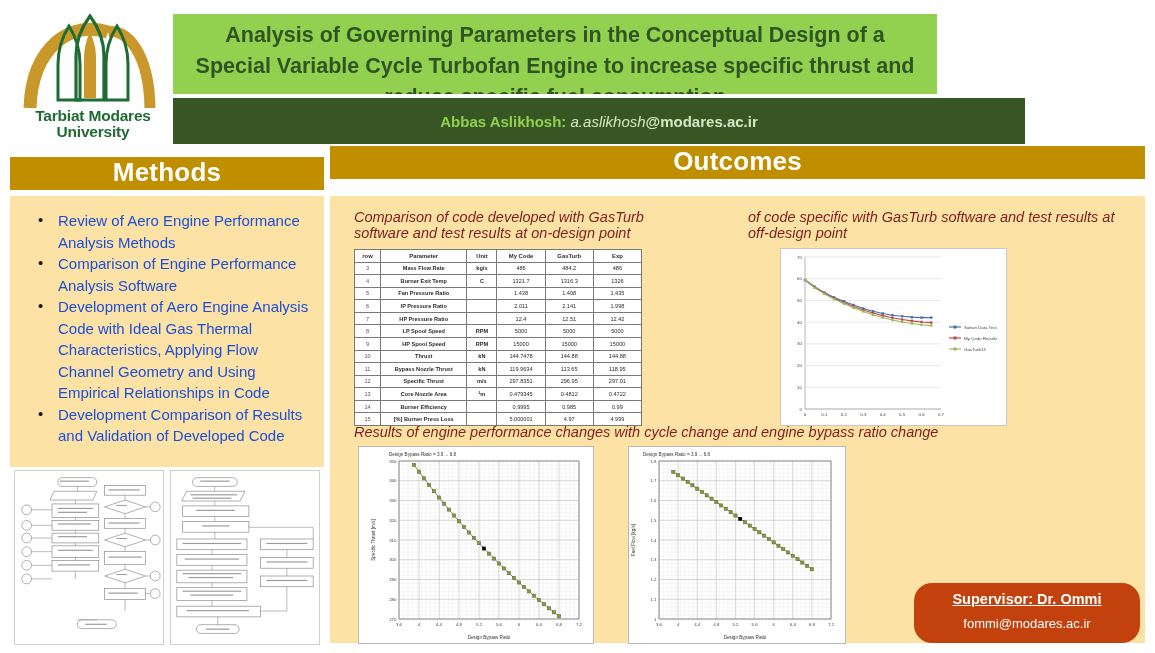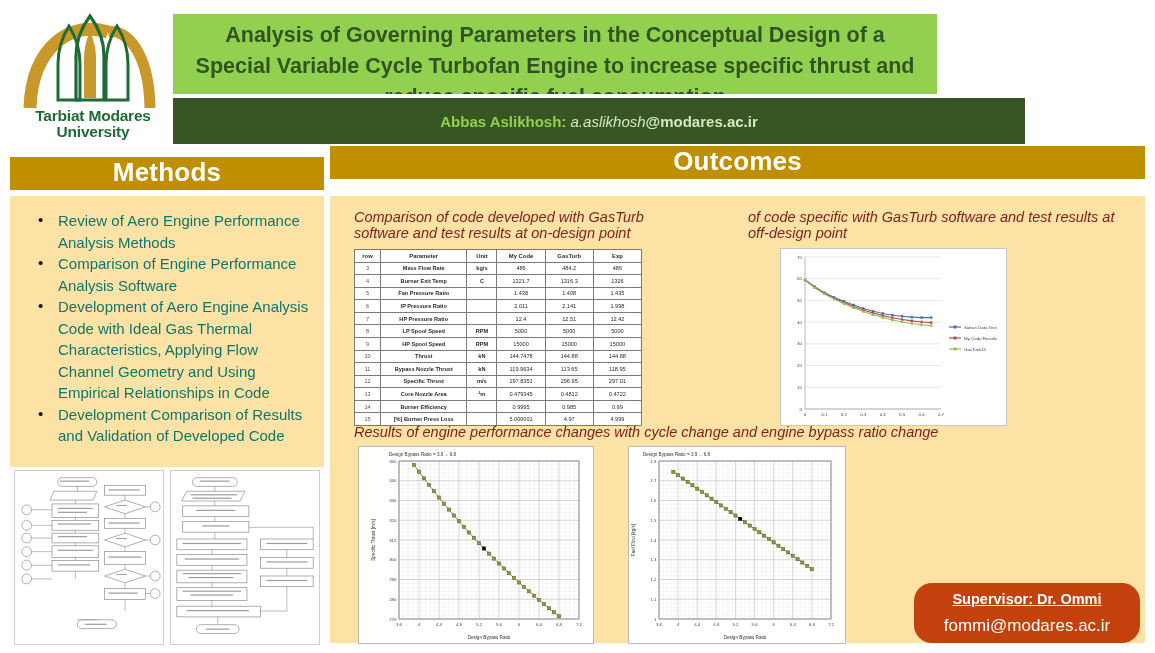--- a/index.html
+++ b/index.html
@@ -45,21 +45,21 @@
 
   #methods-header{left:10px;top:157px;width:314px;height:33px;}
   #methods-body{left:10px;top:196px;width:314px;height:271px;}
   #outcomes-header{left:330px;top:146px;width:815px;height:33px;}
   #outcomes-body{left:330px;top:196px;width:815px;height:447px;}
 
   
   #methods-list{margin:0;padding:14px 10px 0 14px;list-style:none;}
   #methods-list li{
     position:relative;padding-left:34px;font-size:15px;line-height:21.5px;
-    color:#0f766e;margin-bottom:0px;
+    color:#1d4ed8;margin-bottom:0px;
   }
   #methods-list li:before{
     content:"\2022";position:absolute;left:14px;top:-1px;font-size:15px;color:#1a1a1a;
   }
 
   
   #flowcharts{position:absolute;left:14px;top:470px;width:306px;height:175px;
      display:flex;gap:6px;}
   .fc{background:#ffffff;border:1px solid #cfcfcf;flex:1;position:relative;overflow:hidden;}
 
@@ -98,21 +98,21 @@
   .gt-chart{position:absolute;background:#ffffff;border:1px solid #b9b9b9;}
   #chart-thrust{left:358px;top:446px;width:234px;height:196px;}
   #chart-fuel{left:628px;top:446px;width:216px;height:196px;}
 
   
   #supervisor-box{
     position:absolute;left:914px;top:583px;width:226px;height:60px;background:#c2410c;
     color:#ffffff;text-align:center;border-radius:18px;
   }
   #supervisor-title{font-size:14.5px;font-weight:bold;text-decoration:underline;margin-top:8px;}
-  #supervisor-mail{font-size:17px;margin-top:9px;}
+  #supervisor-mail{font-size:13px;margin-top:9px;}
 
   svg{display:block;}
   .tick{font-size:4.4px;fill:#444;font-family:"Liberation Sans",sans-serif;}
   .ltxt{font-size:4.6px;fill:#333;font-family:"Liberation Sans",sans-serif;}
 </style>
 </head>
 <body>
 
 <div id="header">
 

